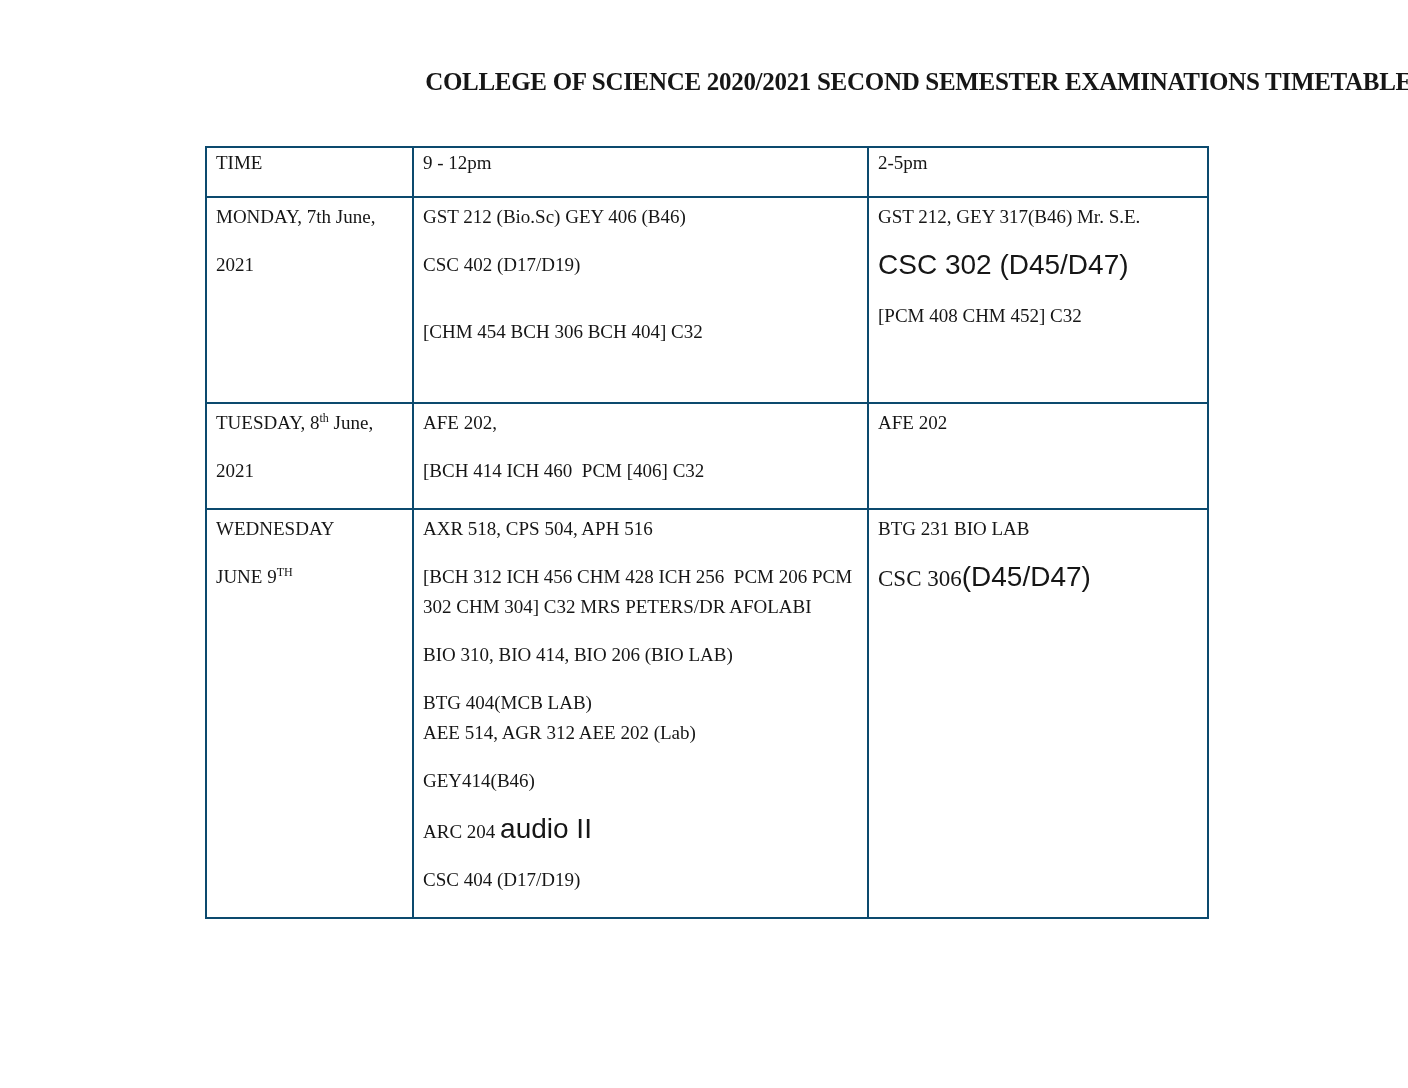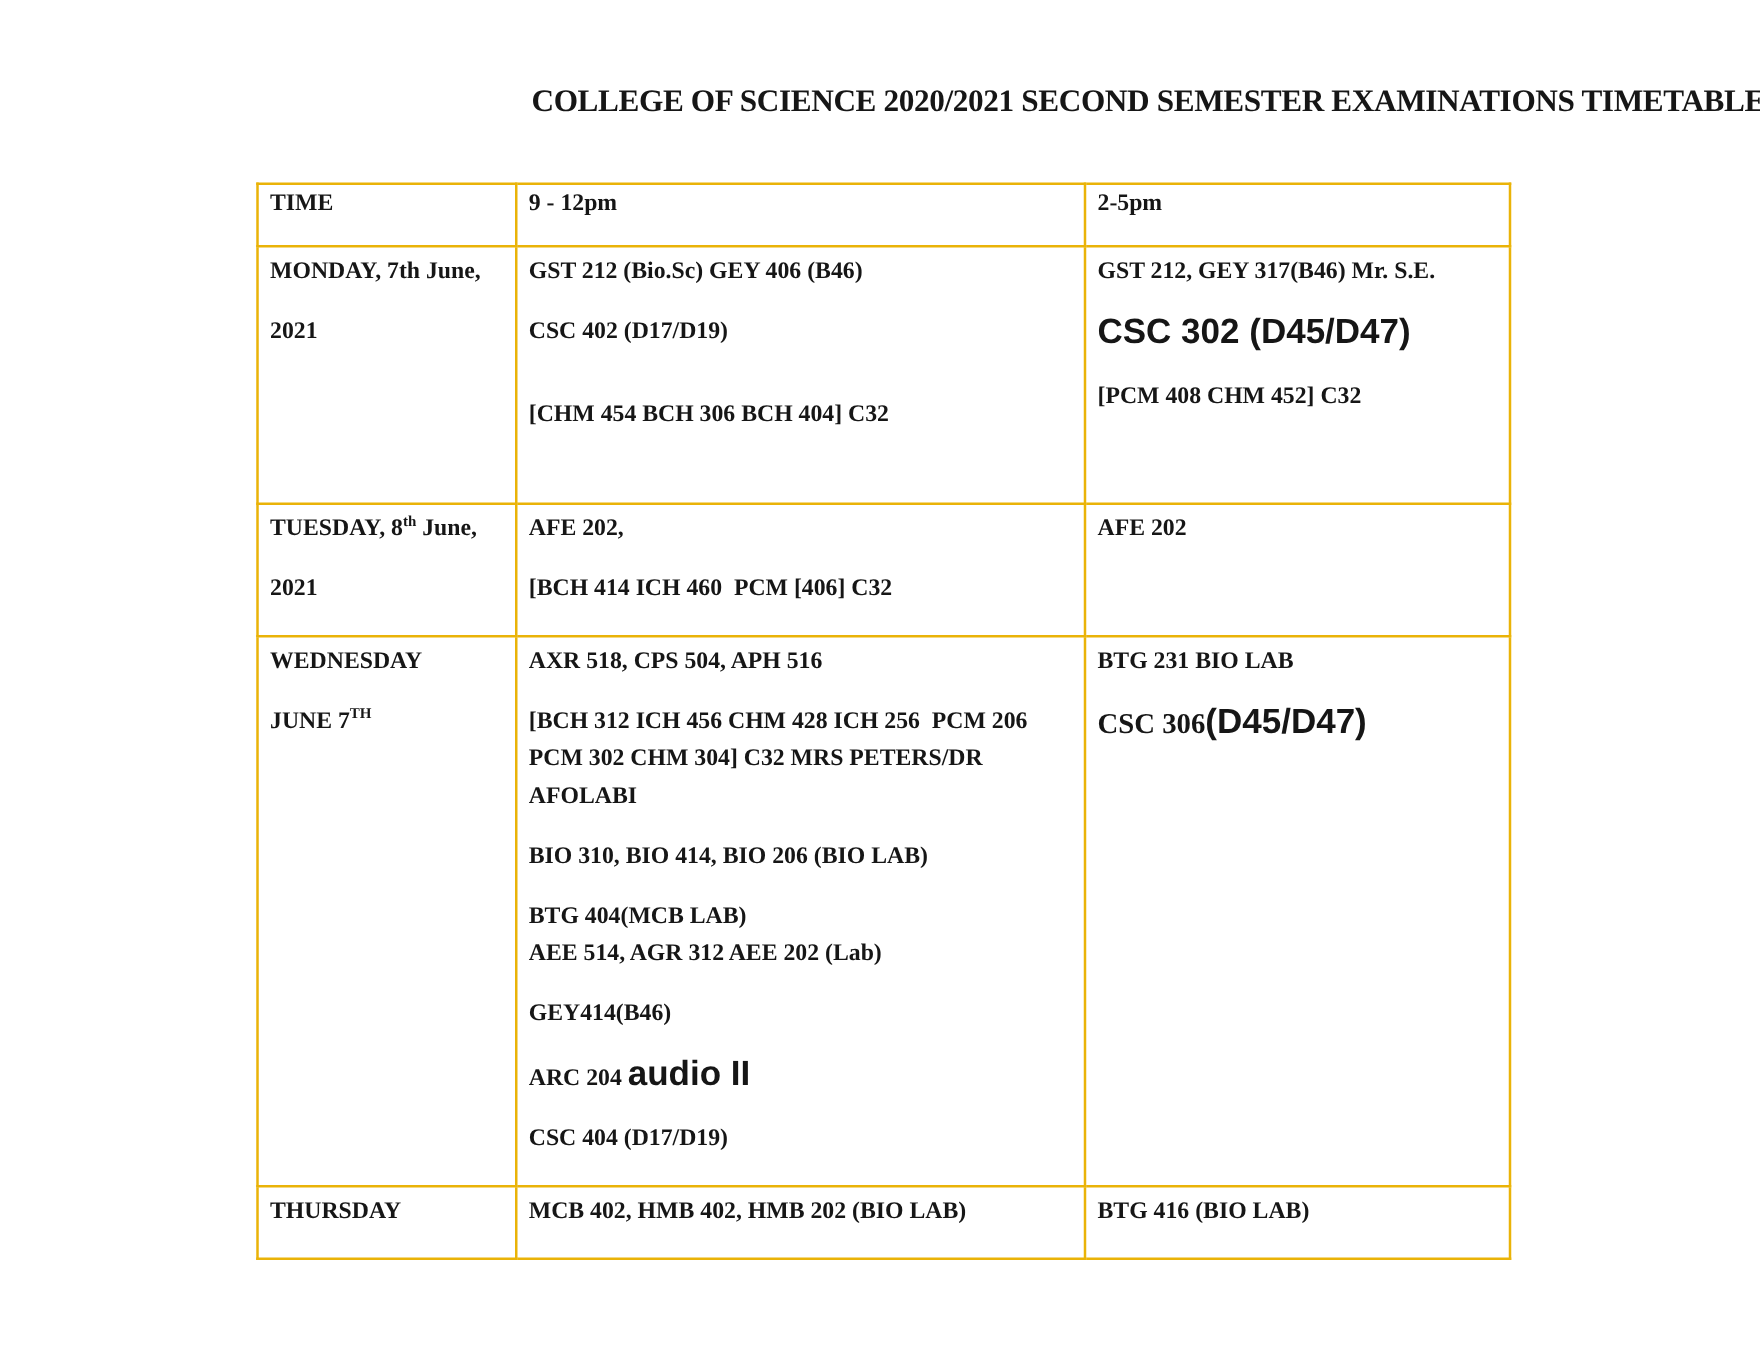--- a/index.html
+++ b/index.html
@@ -29,25 +29,25 @@
   }
   table.timetable {
     position: absolute;
     left: 205px;
     top: 146px;
     width: 1002px;
     border-collapse: collapse;
     table-layout: fixed;
   }
   .timetable th, .timetable td {
-    border: 2px solid #eab308;
+    border: 2px solid #0c4a6e;
     vertical-align: top;
     text-align: left;
     padding: 4px 9px;
-    font-weight: bold;
+    font-weight: normal;
     font-size: 19px;
     overflow: hidden;
   }
   col.c-day { width: 207px; }
   col.c-morning { width: 455px; }
   col.c-afternoon { width: 340px; }
   thead tr { height: 50px; }
   tbody tr:nth-child(1) { height: 206px; }
   tbody tr:nth-child(2) { height: 92px; }
   tbody tr:nth-child(3) { height: 401px; }
@@ -143,21 +143,21 @@
             <div class="line"><span>AFE 202</span></div>
           </div>
         </td>
       </tr>
       <tr>
         <td>
           <div class="para">
             <div class="line"><span>WEDNESDAY</span></div>
           </div>
           <div class="para">
-            <div class="line"><span>JUNE 7</span><sup class="sp">TH</sup></div>
+            <div class="line"><span>JUNE 9</span><sup class="sp">TH</sup></div>
           </div>
         </td>
         <td>
           <div class="para">
             <div class="line"><span>AXR 518, CPS 504, APH 516</span></div>
           </div>
           <div class="para">
             <div class="line"><span>[BCH 312 ICH 456 CHM 428 ICH 256  PCM 206 PCM 302 CHM 304] C32 MRS PETERS/DR AFOLABI</span></div>
           </div>
           <div class="para">
@@ -179,31 +179,14 @@
         </td>
         <td>
           <div class="para">
             <div class="line"><span>BTG 231 BIO LAB</span></div>
           </div>
           <div class="para">
             <div class="line"><span class="big">CSC 306</span><span class="sans">(D45/D47)</span></div>
           </div>
         </td>
       </tr>
-      <tr>
-        <td>
-          <div class="para">
-            <div class="line"><span>THURSDAY</span></div>
-          </div>
-        </td>
-        <td>
-          <div class="para">
-            <div class="line"><span>MCB 402, HMB 402, HMB 202 (BIO LAB)</span></div>
-          </div>
-        </td>
-        <td>
-          <div class="para">
-            <div class="line"><span>BTG 416 (BIO LAB)</span></div>
-          </div>
-        </td>
-      </tr>
     </tbody>
 </table>
 
 </body></html>

